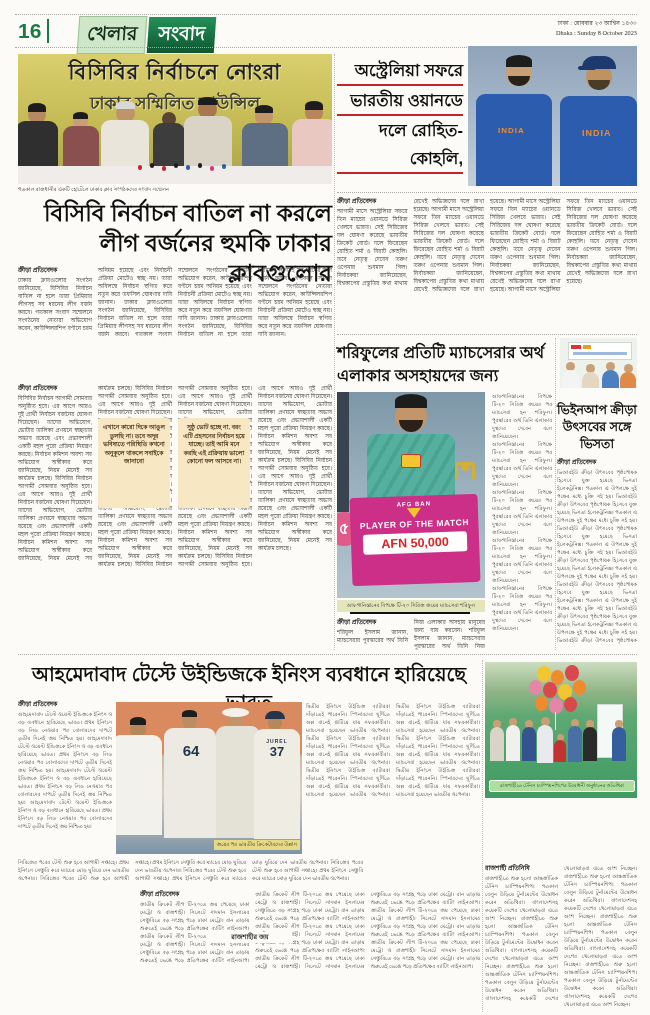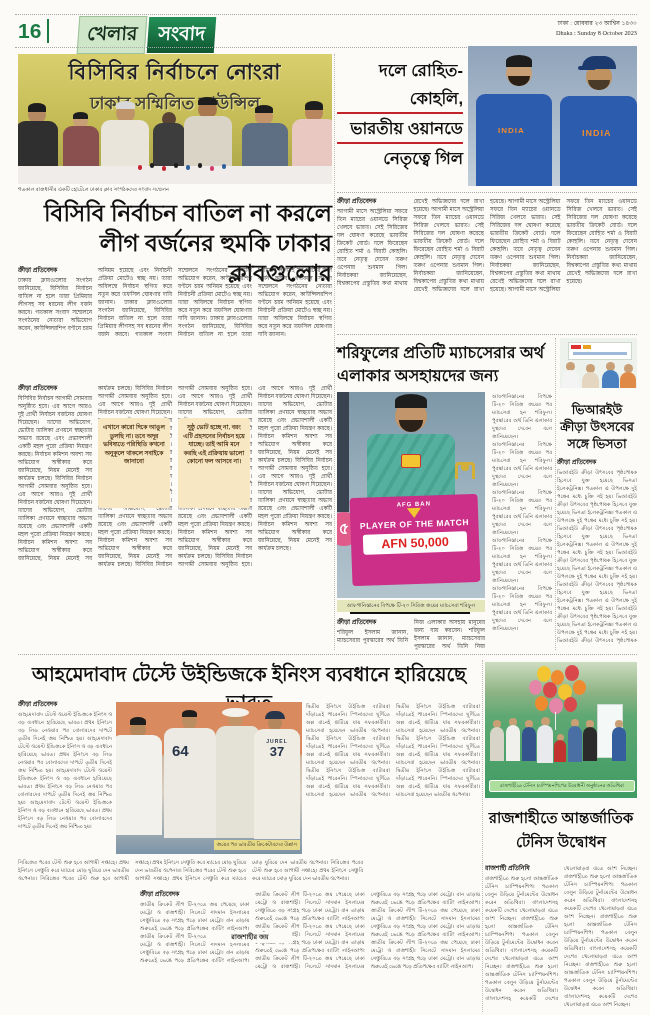--- a/index.html
+++ b/index.html
@@ -101,23 +101,23 @@
   </div>
 
 
   <div class="abs body-text c4" style="left:18px;top:384px;width:314px;height:266px;">
     <span class="byline">ক্রীড়া প্রতিবেদক</span><span>বিসিবির নির্বাচন আগামী সোমবার অনুষ্ঠিত হবে। এর আগে আরও দুই প্রার্থী নির্বাচন বর্জনের ঘোষণা দিয়েছেন। তাদের অভিযোগ, ভোটার তালিকা প্রণয়নে স্বচ্ছতার অভাব রয়েছে এবং প্রভাবশালী একটি মহল পুরো প্রক্রিয়া নিয়ন্ত্রণ করছে। নির্বাচন কমিশন অবশ্য সব অভিযোগ অস্বীকার করে জানিয়েছে, নিয়ম মেনেই সব কার্যক্রম চলছে। বিসিবির নির্বাচন আগামী সোমবার অনুষ্ঠিত হবে। এর আগে আরও দুই প্রার্থী নির্বাচন বর্জনের ঘোষণা দিয়েছেন। তাদের অভিযোগ, ভোটার তালিকা প্রণয়নে স্বচ্ছতার অভাব রয়েছে এবং প্রভাবশালী একটি মহল পুরো প্রক্রিয়া নিয়ন্ত্রণ করছে। নির্বাচন কমিশন অবশ্য সব অভিযোগ অস্বীকার করে জানিয়েছে, নিয়ম মেনেই সব কার্যক্রম চলছে। বিসিবির নির্বাচন আগামী সোমবার অনুষ্ঠিত হবে। এর আগে আরও দুই প্রার্থী নির্বাচন বর্জনের ঘোষণা দিয়েছেন। তাদের অভিযোগ, ভোটার তালিকা প্রণয়নে স্বচ্ছতার অভাব রয়েছে এবং প্রভাবশালী একটি মহল পুরো প্রক্রিয়া নিয়ন্ত্রণ করছে। নির্বাচন কমিশন অবশ্য সব অভিযোগ অস্বীকার করে জানিয়েছে, নিয়ম মেনেই সব কার্যক্রম চলছে। বিসিবির নির্বাচন আগামী সোমবার অনুষ্ঠিত হবে। এর আগে আরও দুই প্রার্থী নির্বাচন বর্জনের ঘোষণা দিয়েছেন। তাদের অভিযোগ, ভোটার তালিকা প্রণয়নে স্বচ্ছতার অভাব রয়েছে এবং প্রভাবশালী একটি মহল পুরো প্রক্রিয়া নিয়ন্ত্রণ করছে। নির্বাচন কমিশন অবশ্য সব অভিযোগ অস্বীকার করে জানিয়েছে, নিয়ম মেনেই সব কার্যক্রম চলছে। বিসিবির নির্বাচন আগামী সোমবার অনুষ্ঠিত হবে। এর আগে আরও দুই প্রার্থী নির্বাচন বর্জনের ঘোষণা দিয়েছেন। তাদের অভিযোগ, ভোটার তালিকা প্রণয়নে স্বচ্ছতার অভাব রয়েছে এবং প্রভাবশালী একটি মহল পুরো প্রক্রিয়া নিয়ন্ত্রণ করছে। নির্বাচন কমিশন অবশ্য সব অভিযোগ অস্বীকার করে জানিয়েছে, নিয়ম মেনেই সব কার্যক্রম চলছে। বিসিবির নির্বাচন আগামী সোমবার অনুষ্ঠিত হবে। এর আগে আরও দুই প্রার্থী নির্বাচন বর্জনের ঘোষণা দিয়েছেন। তাদের অভিযোগ, ভোটার তালিকা প্রণয়নে স্বচ্ছতার অভাব রয়েছে এবং প্রভাবশালী একটি মহল পুরো প্রক্রিয়া নিয়ন্ত্রণ করছে। নির্বাচন কমিশন অবশ্য সব অভিযোগ অস্বীকার করে জানিয়েছে, নিয়ম মেনেই সব কার্যক্রম চলছে। বিসিবির নির্বাচন আগামী সোমবার অনুষ্ঠিত হবে। এর আগে আরও দুই প্রার্থী নির্বাচন বর্জনের ঘোষণা দিয়েছেন। তাদের অভিযোগ, ভোটার তালিকা প্রণয়নে স্বচ্ছতার অভাব রয়েছে এবং প্রভাবশালী একটি মহল পুরো প্রক্রিয়া নিয়ন্ত্রণ করছে। নির্বাচন কমিশন অবশ্য সব অভিযোগ অস্বীকার করে জানিয়েছে, নিয়ম মেনেই সব কার্যক্রম চলছে। বিসিবির নির্বাচন আগামী সোমবার অনুষ্ঠিত হবে। এর আগে আরও দুই প্রার্থী নির্বাচন বর্জনের ঘোষণা দিয়েছেন। তাদের অভিযোগ, ভোটার তালিকা প্রণয়নে স্বচ্ছতার অভাব রয়েছে এবং প্রভাবশালী একটি মহল পুরো প্রক্রিয়া নিয়ন্ত্রণ করছে। নির্বাচন কমিশন অবশ্য সব অভিযোগ অস্বীকার করে জানিয়েছে, নিয়ম মেনেই সব কার্যক্রম চলছে।</span>
   </div>
   <div class="quote-box" style="left:98px;top:418px;width:64px;height:80px;">এখানে কারো দিকে আঙুল তুলছি না। তবে অদূর ভবিষ্যতে পরিস্থিতি কখনো অনুকূলে থাকলে সবাইকে জানাবো</div>
   <div class="quote-box" style="left:178px;top:418px;width:64px;height:80px;">সুষ্ঠু ভোট হচ্ছে না, বরং এটি প্রহসনের নির্বাচন হয়ে যাচ্ছে। তাই আমি মনে করছি এই প্রক্রিয়ায় ভালো কোনো ফল আসবে না।</div>
 
   <div class="abs" style="left:337px;top:56px;width:126px;">
+    <div class="headline" style="font-size:16.5px;line-height:28px;text-align:right;border-bottom:2px solid #c3242b;">অস্ট্রেলিয়া সফরে</div>
+    <div class="headline" style="font-size:16.5px;line-height:28px;text-align:right;border-bottom:2px solid #c3242b;">ভারতীয় ওয়ানডে</div>
     <div class="headline" style="font-size:16.5px;line-height:28px;text-align:right;border-bottom:2px solid #c3242b;">দলে রোহিত-কোহলি,</div>
-    <div class="headline" style="font-size:16.5px;line-height:28px;text-align:right;border-bottom:2px solid #c3242b;">ভারতীয় ওয়ানডে</div>
-    <div class="headline" style="font-size:16.5px;line-height:28px;text-align:right;">নেতৃত্বে গিল</div>
   </div>
   <div class="photo" style="left:468px;top:46px;width:169px;height:140px;background:linear-gradient(180deg,#8fa3ba,#c2cfda);">
     <div class="fig">
       <div class="head" style="left:38px;top:14px;width:26px;height:26px;background:#c99f75;"></div>
       <div class="hair" style="left:38px;top:9px;width:26px;height:12px;"></div>
       <div class="abs" style="left:40px;top:30px;width:22px;height:10px;border-radius:0 0 11px 11px;background:#2a2016;"></div>
       <div class="torso" style="left:8px;top:48px;width:76px;height:92px;background:#2b5cad;"></div>
       <div class="abs" style="left:30px;top:80px;width:40px;font-size:8px;font-weight:bold;color:#f08a2e;letter-spacing:1px;">INDIA</div>
     </div>
     <div class="fig">
@@ -183,41 +183,41 @@
     <div class="fig">
         <div class="head" style="left:46px;top:24px;width:9px;height:9px;"></div>
         <div class="torso" style="left:42px;top:32px;width:17px;height:18px;background:#4a80c0;"></div>
       </div>
     <div class="fig">
         <div class="head" style="left:64px;top:26px;width:9px;height:9px;"></div>
         <div class="torso" style="left:60px;top:34px;width:16px;height:16px;background:#e08a48;"></div>
       </div>
     <div class="abs" style="left:0;bottom:0;width:100%;height:8px;background:#fbfbf8;"></div>
   </div>
-  <div class="abs headline" style="left:557px;top:402px;width:80px;font-size:12.5px;line-height:17px;text-align:center;">ভিআরইউ ক্রীড়া উৎসবের সঙ্গে ভিসতা</div>
+  <div class="abs headline" style="left:557px;top:402px;width:80px;font-size:12.5px;line-height:17px;text-align:center;">ভিইনআপ ক্রীড়া উৎসবের সঙ্গে ভিসতা</div>
   <div class="abs body-text c1" style="left:557px;top:458px;width:80px;height:192px;font-size:5.2px;">
     <span class="byline">ক্রীড়া প্রতিবেদক</span><span>ভিআরইউ ক্রীড়া উৎসবের পৃষ্ঠপোষক হিসেবে যুক্ত হয়েছে ভিসতা ইলেকট্রনিক্স। গতকাল এ উপলক্ষে দুই পক্ষের মধ্যে চুক্তি সই হয়। ভিআরইউ ক্রীড়া উৎসবের পৃষ্ঠপোষক হিসেবে যুক্ত হয়েছে ভিসতা ইলেকট্রনিক্স। গতকাল এ উপলক্ষে দুই পক্ষের মধ্যে চুক্তি সই হয়। ভিআরইউ ক্রীড়া উৎসবের পৃষ্ঠপোষক হিসেবে যুক্ত হয়েছে ভিসতা ইলেকট্রনিক্স। গতকাল এ উপলক্ষে দুই পক্ষের মধ্যে চুক্তি সই হয়। ভিআরইউ ক্রীড়া উৎসবের পৃষ্ঠপোষক হিসেবে যুক্ত হয়েছে ভিসতা ইলেকট্রনিক্স। গতকাল এ উপলক্ষে দুই পক্ষের মধ্যে চুক্তি সই হয়। ভিআরইউ ক্রীড়া উৎসবের পৃষ্ঠপোষক হিসেবে যুক্ত হয়েছে ভিসতা ইলেকট্রনিক্স। গতকাল এ উপলক্ষে দুই পক্ষের মধ্যে চুক্তি সই হয়। ভিআরইউ ক্রীড়া উৎসবের পৃষ্ঠপোষক হিসেবে যুক্ত হয়েছে ভিসতা ইলেকট্রনিক্স। গতকাল এ উপলক্ষে দুই পক্ষের মধ্যে চুক্তি সই হয়। ভিআরইউ ক্রীড়া উৎসবের পৃষ্ঠপোষক হিসেবে যুক্ত হয়েছে ভিসতা ইলেকট্রনিক্স। গতকাল এ উপলক্ষে দুই পক্ষের মধ্যে চুক্তি সই হয়।</span>
   </div>
 
   <div class="abs dotted-h" style="left:18px;top:654px;width:619px;"></div>
   <div class="abs headline" style="left:18px;top:660px;width:462px;font-size:19.5px;line-height:28px;text-align:center;">আহমেদাবাদ টেস্টে উইন্ডিজকে ইনিংস ব্যবধানে হারিয়েছে ভারত</div>
   <div class="abs body-text c1" style="left:18px;top:700px;width:94px;height:154px;font-size:5.2px;">
     <span class="byline">ক্রীড়া প্রতিবেদক</span><span>আহমেদাবাদ টেস্টে ওয়েস্ট ইন্ডিজকে ইনিংস ও বড় ব্যবধানে হারিয়েছে ভারত। প্রথম ইনিংসে বড় লিড নেওয়ার পর বোলারদের দাপটে তৃতীয় দিনেই জয় নিশ্চিত হয়। আহমেদাবাদ টেস্টে ওয়েস্ট ইন্ডিজকে ইনিংস ও বড় ব্যবধানে হারিয়েছে ভারত। প্রথম ইনিংসে বড় লিড নেওয়ার পর বোলারদের দাপটে তৃতীয় দিনেই জয় নিশ্চিত হয়। আহমেদাবাদ টেস্টে ওয়েস্ট ইন্ডিজকে ইনিংস ও বড় ব্যবধানে হারিয়েছে ভারত। প্রথম ইনিংসে বড় লিড নেওয়ার পর বোলারদের দাপটে তৃতীয় দিনেই জয় নিশ্চিত হয়। আহমেদাবাদ টেস্টে ওয়েস্ট ইন্ডিজকে ইনিংস ও বড় ব্যবধানে হারিয়েছে ভারত। প্রথম ইনিংসে বড় লিড নেওয়ার পর বোলারদের দাপটে তৃতীয় দিনেই জয় নিশ্চিত হয়।</span>
   </div>
   <div class="photo" style="left:116px;top:702px;width:186px;height:152px;background:linear-gradient(180deg,#d98a5f 0%,#d98a5f 34%,#cdb9a4 36%,#d8cfc2 60%,#7c94a8 100%);">
     <div class="fig">
         <div class="head" style="left:14px;top:20px;width:16px;height:16px;background:#b5875c;"></div>
         <div class="hair" style="left:14px;top:15px;width:16px;height:8px;"></div>
         <div class="torso" style="left:-4px;top:33px;width:50px;height:100px;background:#f2f1ec;"></div>
       </div>
     <div class="fig">
         <div class="head" style="left:66px;top:12px;width:15px;height:15px;background:#bb8d60;"></div>
         <div class="hair" style="left:66px;top:8px;width:15px;height:7px;"></div>
         <div class="torso" style="left:48px;top:26px;width:52px;height:110px;background:#eceae3;"></div>
-      <div class="abs" style="left:56px;top:40px;width:38px;text-align:left;font-size:15px;font-weight:bold;color:#27354a;">64</div>
+      <div class="abs" style="left:56px;top:40px;width:38px;text-align:center;font-size:15px;font-weight:bold;color:#27354a;">64</div>
       </div>
     <div class="fig">
         <div class="head" style="left:112px;top:10px;width:15px;height:15px;background:#c29468;"></div>
         <div class="abs" style="left:106px;top:6px;width:27px;height:9px;border-radius:50%;background:#f4f2ea;"></div>
         <div class="torso" style="left:100px;top:24px;width:44px;height:112px;background:#e4e1d6;"></div>
       </div>
     <div class="fig">
         <div class="head" style="left:152px;top:14px;width:14px;height:14px;background:#b5875c;"></div>
         <div class="abs" style="left:149px;top:9px;width:20px;height:8px;border-radius:8px 8px 0 0;background:#27354a;"></div>
         <div class="torso" style="left:138px;top:27px;width:46px;height:110px;background:#efece4;"></div>
@@ -278,18 +278,17 @@
     <div class="fig">
         <div class="head" style="left:101px;top:58px;width:8px;height:8px;"></div>
         <div class="torso" style="left:98px;top:65px;width:14px;height:34px;background:#2b2b2b;"></div>
       </div>
     <div class="fig">
         <div class="head" style="left:130px;top:58px;width:8px;height:8px;"></div>
         <div class="torso" style="left:127px;top:65px;width:14px;height:34px;background:#355e9e;"></div>
       </div>
     <div class="abs" style="left:4px;bottom:6px;width:144px;background:#aede9e;border:1px solid #fff;border-radius:2px;text-align:center;font-size:4.8px;color:#14421f;padding:1px 0;">রাজশাহীতে টেনিস চ্যাম্পিয়নশিপের উদ্বোধনী অনুষ্ঠানের অতিথিরা</div>
   </div>
-  <div class="abs headline" style="left:485px;top:806px;width:152px;font-size:15px;line-height:24px;text-align:center;">রাজশাহীতে আন্তর্জাতিক টেনিস উদ্বোধন</div>
   <div class="abs body-text c2" style="left:485px;top:864px;width:152px;height:146px;font-size:5.2px;">
     <span class="byline">রাজশাহী প্রতিনিধি</span><span>রাজশাহীতে শুরু হলো আন্তর্জাতিক টেনিস চ্যাম্পিয়নশিপ। গতকাল বেলুন উড়িয়ে টুর্নামেন্টের উদ্বোধন করেন অতিথিরা। বাংলাদেশসহ কয়েকটি দেশের খেলোয়াড়রা এতে অংশ নিচ্ছেন। রাজশাহীতে শুরু হলো আন্তর্জাতিক টেনিস চ্যাম্পিয়নশিপ। গতকাল বেলুন উড়িয়ে টুর্নামেন্টের উদ্বোধন করেন অতিথিরা। বাংলাদেশসহ কয়েকটি দেশের খেলোয়াড়রা এতে অংশ নিচ্ছেন। রাজশাহীতে শুরু হলো আন্তর্জাতিক টেনিস চ্যাম্পিয়নশিপ। গতকাল বেলুন উড়িয়ে টুর্নামেন্টের উদ্বোধন করেন অতিথিরা। বাংলাদেশসহ কয়েকটি দেশের খেলোয়াড়রা এতে অংশ নিচ্ছেন। রাজশাহীতে শুরু হলো আন্তর্জাতিক টেনিস চ্যাম্পিয়নশিপ। গতকাল বেলুন উড়িয়ে টুর্নামেন্টের উদ্বোধন করেন অতিথিরা। বাংলাদেশসহ কয়েকটি দেশের খেলোয়াড়রা এতে অংশ নিচ্ছেন। রাজশাহীতে শুরু হলো আন্তর্জাতিক টেনিস চ্যাম্পিয়নশিপ। গতকাল বেলুন উড়িয়ে টুর্নামেন্টের উদ্বোধন করেন অতিথিরা। বাংলাদেশসহ কয়েকটি দেশের খেলোয়াড়রা এতে অংশ নিচ্ছেন। রাজশাহীতে শুরু হলো আন্তর্জাতিক টেনিস চ্যাম্পিয়নশিপ। গতকাল বেলুন উড়িয়ে টুর্নামেন্টের উদ্বোধন করেন অতিথিরা। বাংলাদেশসহ কয়েকটি দেশের খেলোয়াড়রা এতে অংশ নিচ্ছেন।</span>
   </div>
 
 </div>
 
 </body></html>

